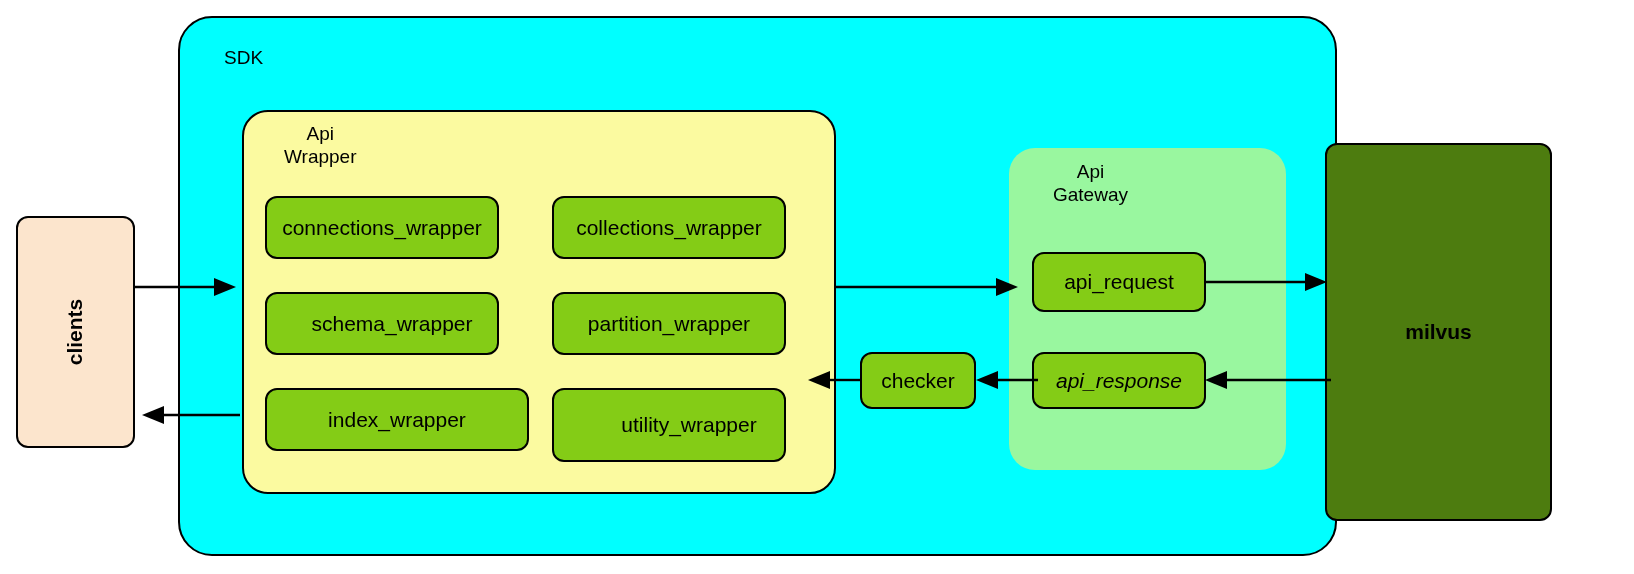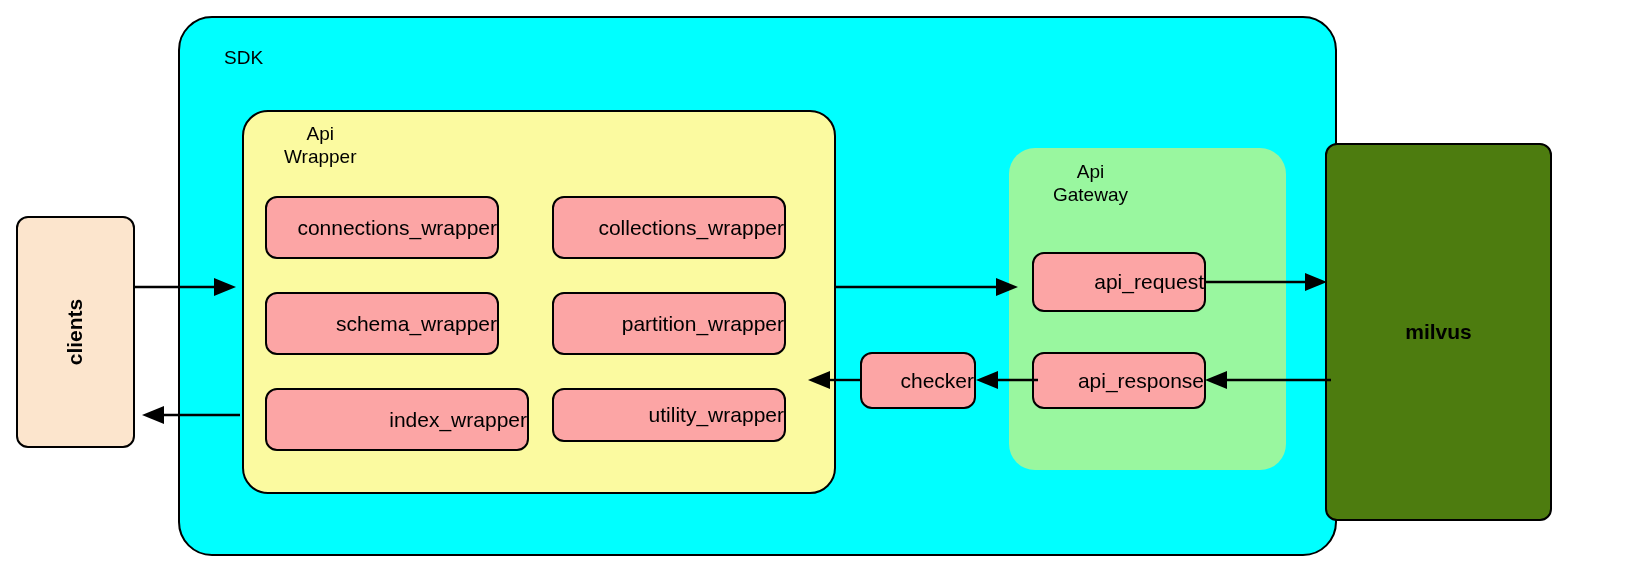--- a/index.html
+++ b/index.html
@@ -55,26 +55,25 @@
 
   .group-title {
     font-size: 19px;
     font-weight: normal;
     line-height: 1.22;
     white-space: pre-line;
     color: #000000;
   }
 
   .leaf {
-    background: #fca5a5;
+    background: #84cc16;
     border: 2px solid #000000;
     border-radius: 12px;
     font-size: 21px;
     font-weight: normal;
-    justify-content: flex-end;
   }
 
   .node-clients {
     background: #fce5cd;
     border: 2px solid #000000;
     border-radius: 12px;
     font-size: 21px;
     font-weight: bold;
   }
   .node-clients .vtext {
@@ -139,32 +138,32 @@
   <div class="box leaf" style="left:265px; top:292px; width:234px; height:63px;padding-left:20px;">
     <span>schema_wrapper</span>
   </div>
   <div class="box leaf" style="left:552px; top:292px; width:234px; height:63px;">
     <span>partition_wrapper</span>
   </div>
 
   <div class="box leaf" style="left:265px; top:388px; width:264px; height:63px;">
     <span>index_wrapper</span>
   </div>
-  <div class="box leaf" style="left:552px; top:388px; width:234px; height:54px;padding-left:40px;">
+  <div class="box leaf" style="left:552px; top:388px; width:234px; height:74px;padding-left:40px;">
     <span>utility_wrapper</span>
   </div>
 
   <div class="box leaf" style="left:860px; top:352px; width:116px; height:57px;">
     <span>checker</span>
   </div>
 
   <div class="box leaf" style="left:1032px; top:252px; width:174px; height:60px;">
     <span>api_request</span>
   </div>
-  <div class="box leaf" style="left:1032px; top:352px; width:174px; height:57px;">
+  <div class="box leaf" style="left:1032px; top:352px; width:174px; height:57px;font-style:italic;">
     <span>api_response</span>
   </div>
 
   <svg class="conn" style="left:0px; top:265px; width:260px; height:46px;">
     <line x1="135" y1="22" x2="214" y2="22"></line>
     <polygon points="214,13 236,22 214,31"></polygon>
   </svg>
 
   <svg class="conn" style="left:0px; top:393px; width:260px; height:46px;">
     <line x1="240" y1="22" x2="164" y2="22"></line>

